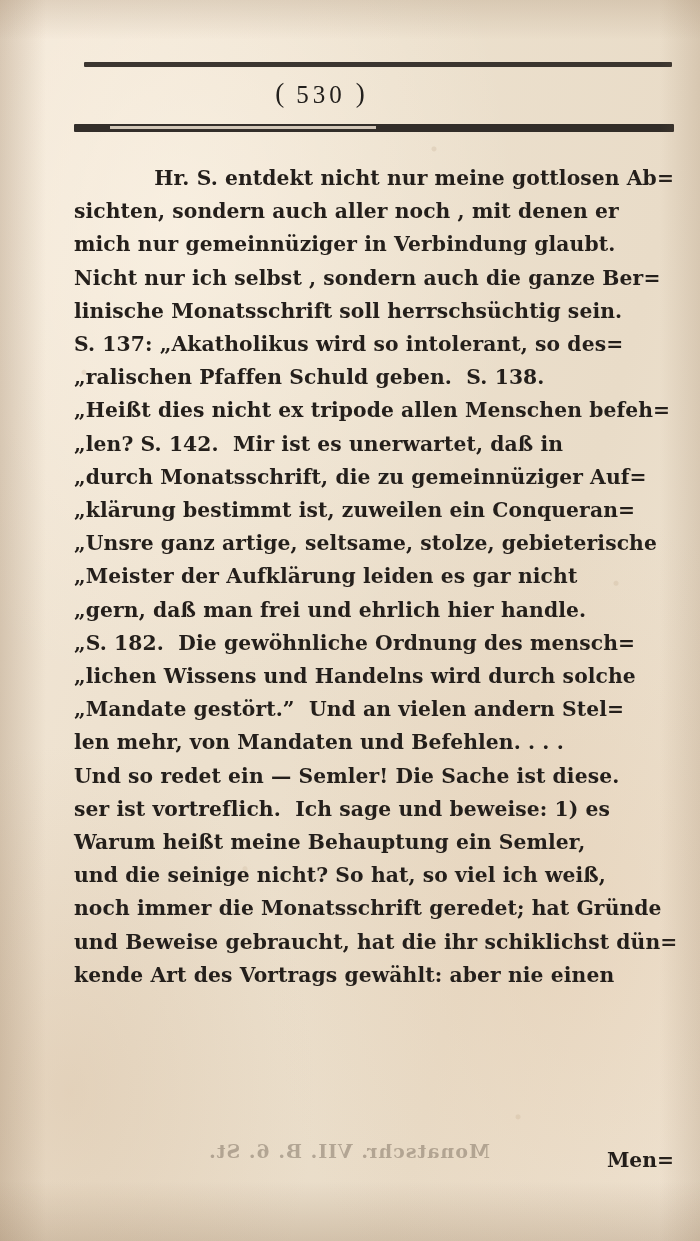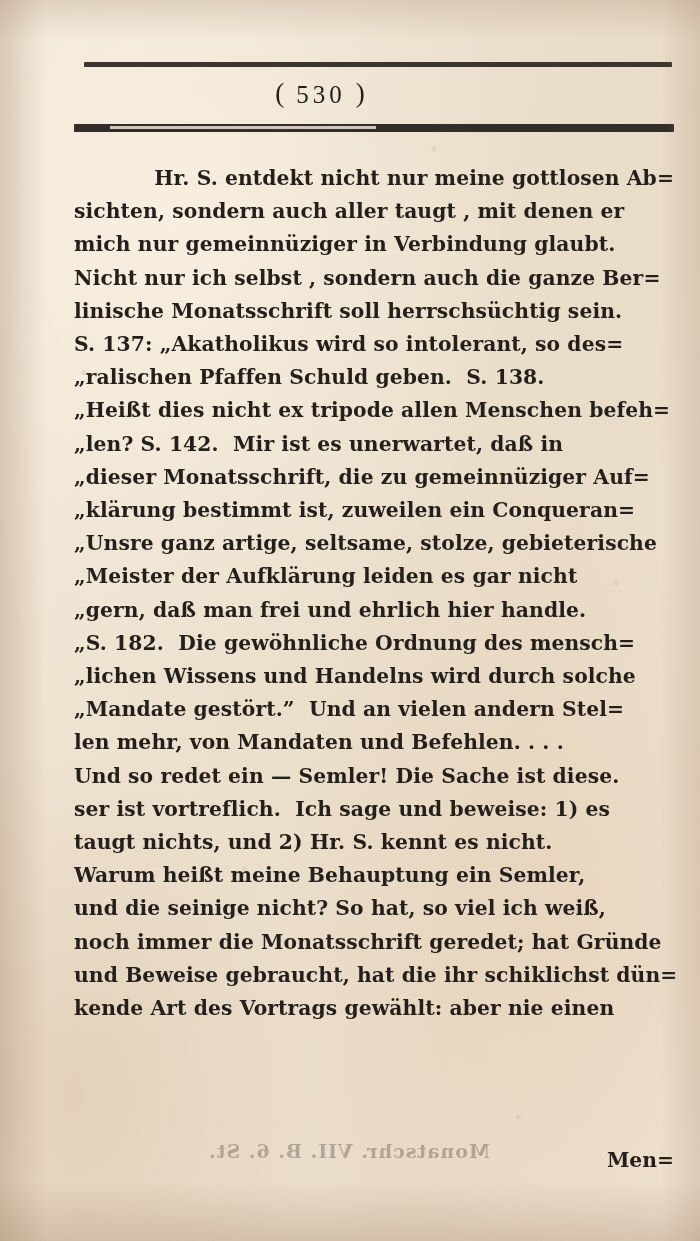--- a/index.html
+++ b/index.html
@@ -193,40 +193,39 @@
       <span class="paren">(</span><span class="num">530</span><span class="paren">)</span>
     </div>
 
     <div class="rule-bottom-wrap">
       <div class="rule-bottom-thick"></div>
       <div class="rule-bottom-gap"></div>
     </div>
 
     <div class="body">
       <div class="jline"><span class="indent"></span><span>Hr. S. entdekt nicht nur meine gottlosen Ab=</span></div>
-      <div class="jline"><span>sichten, sondern auch aller taugt , mit denen er</span></div>
+      <div class="jline"><span>sichten, sondern auch aller noch , mit denen er</span></div>
       <div class="jline"><span>mich nur gemeinnüziger in Verbindung glaubt.</span></div>
       <div class="jline"><span>Nicht nur ich selbst , sondern auch die ganze Ber=</span></div>
       <div class="jline"><span>linische Monatsschrift soll herrschsüchtig sein.</span></div>
       <div class="jline"><span>S. 137: „Akatholikus wird so intolerant, so des=</span></div>
       <div class="jline"><span>„ralischen Pfaffen Schuld geben.  S. 138.</span></div>
       <div class="jline"><span>„Heißt dies nicht ex tripode allen Menschen befeh=</span></div>
       <div class="jline"><span>„len? S. 142.  Mir ist es unerwartet, daß in</span></div>
-      <div class="jline"><span>„dieser Monatsschrift, die zu gemeinnüziger Auf=</span></div>
+      <div class="jline"><span>„durch Monatsschrift, die zu gemeinnüziger Auf=</span></div>
       <div class="jline"><span>„klärung bestimmt ist, zuweilen ein Conqueran=</span></div>
       <div class="jline"><span>„Unsre ganz artige, seltsame, stolze, gebieterische</span></div>
       <div class="jline"><span>„Meister der Aufklärung leiden es gar nicht</span></div>
       <div class="jline"><span>„gern, daß man frei und ehrlich hier handle.</span></div>
       <div class="jline"><span>„S. 182.  Die gewöhnliche Ordnung des mensch=</span></div>
       <div class="jline"><span>„lichen Wissens und Handelns wird durch solche</span></div>
       <div class="jline"><span>„Mandate gestört.”  Und an vielen andern Stel=</span></div>
       <div class="jline"><span>len mehr, von Mandaten und Befehlen. . . .</span></div>
       <div class="jline"><span>Und so redet ein — Semler! Die Sache ist diese.</span></div>
       <div class="jline"><span>ser ist vortreflich.  Ich sage und beweise: 1) es</span></div>
-      <div class="jline"><span>taugt nichts, und 2) Hr. S. kennt es nicht.</span></div>
       <div class="jline"><span>Warum heißt meine Behauptung ein Semler,</span></div>
       <div class="jline"><span>und die seinige nicht? So hat, so viel ich weiß,</span></div>
       <div class="jline"><span>noch immer die Monatsschrift geredet; hat Gründe</span></div>
       <div class="jline"><span>und Beweise gebraucht, hat die ihr schiklichst dün=</span></div>
       <div class="jline"><span>kende Art des Vortrags gewählt: aber nie einen</span></div>
     </div>
 
     <div class="showthrough">Monatschr. VII. B. 6. St.</div>
 
     <div class="catchword">Men=</div>

